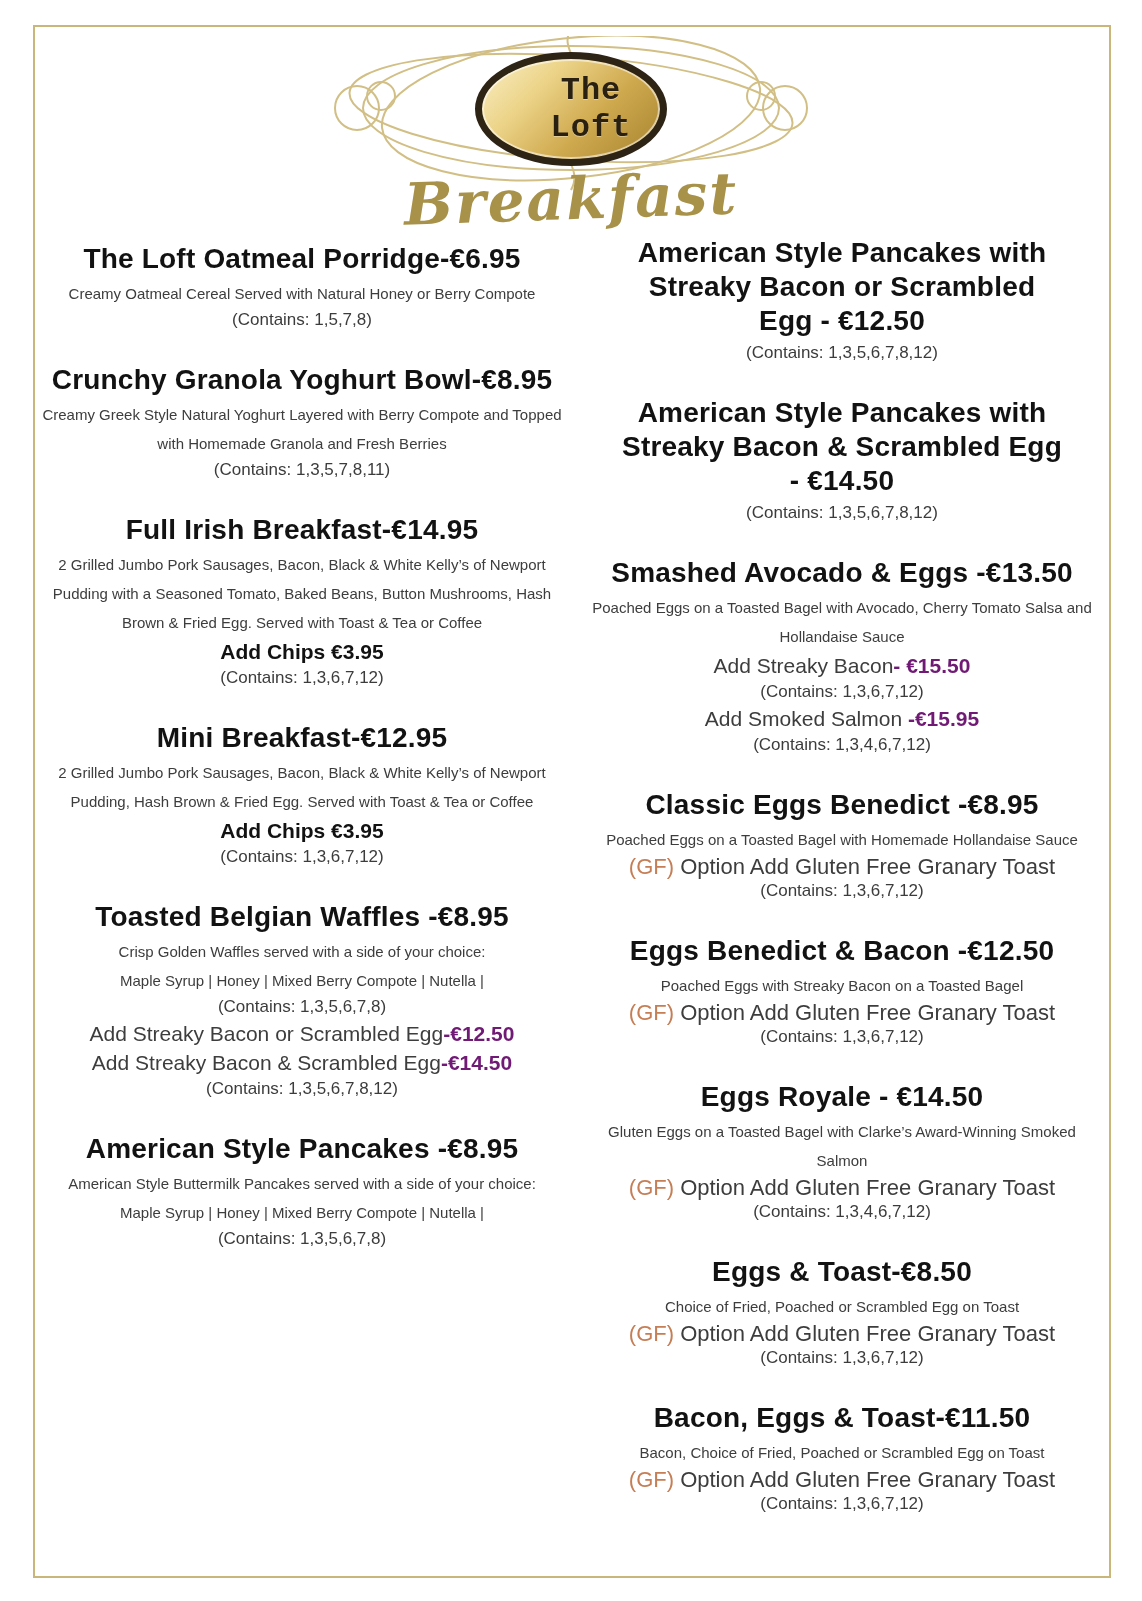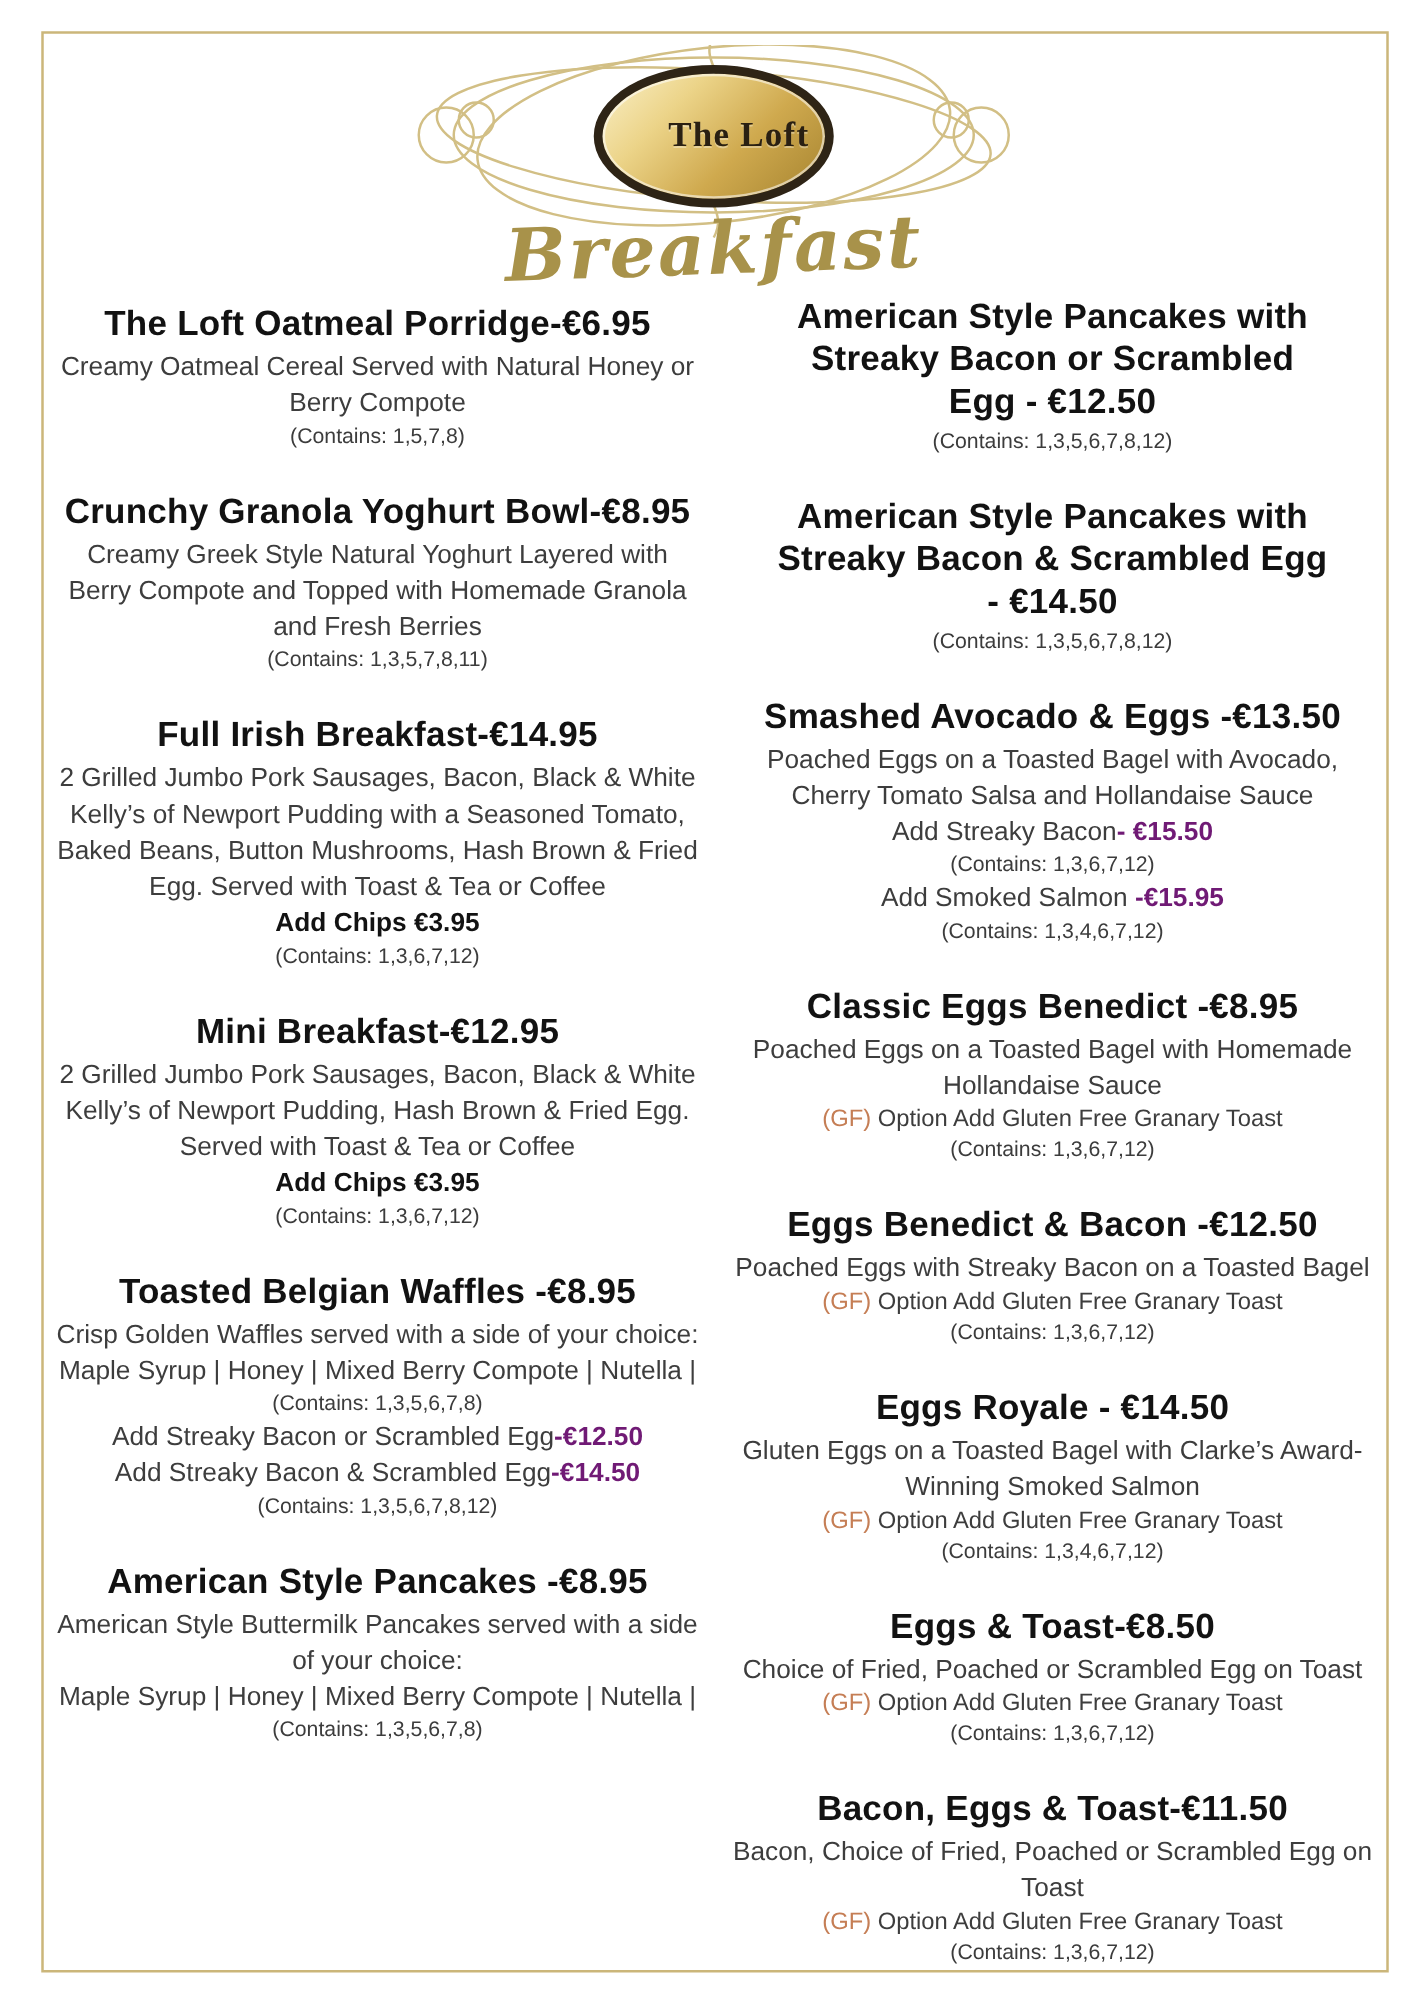--- a/index.html
+++ b/index.html
@@ -29,22 +29,22 @@
     position:absolute; top:22px; left:50%;
     transform:translateX(-50%);
     width:178px; height:100px;
     border:7px solid #2e2416;
     border-radius:50%;
     background:linear-gradient(135deg,#faf0c8 0%,#ecd489 30%,#cfa94e 62%,#a5832f 100%);
     box-shadow:inset 0 0 0 2px rgba(255,255,255,.55);
     display:flex; align-items:center; justify-content:center;
   }
   .logo-oval span {
-    font-family:Liberation Serif, serif;
-    font-weight:700; font-size:28px; color:#2a2012;
+    font-family:Liberation Mono, monospace;
+    font-weight:700; font-size:32px; color:#2a2012;
     letter-spacing:1px;
     text-shadow:0 1px 0 rgba(255,255,255,.35);
     margin-left:40px;
   }
   .logo-script {
     position:absolute; top:135px; left:50%;
     transform:translateX(-50%) rotate(-2deg);
     font-family:"DejaVu Serif", serif;
     font-style:italic; font-weight:700;
     font-size:58px; color:#a8924a; letter-spacing:2px;
@@ -57,25 +57,25 @@
   }
   .col { width:520px; text-align:center; }
   .col-left { margin-top:6px; }
   .menu-item { margin-bottom:31px; }
   .line { margin:0 auto; }
   .title {
     font-size:28px; font-weight:700; color:#121212;
     line-height:34px; margin-bottom:3px; letter-spacing:.2px;
   }
   .col-right .menu-item:nth-child(-n+2) .title { max-width:440px; }
-  .desc  { font-size:21px; color:#3d3d3d; line-height:29px; }
+  .desc  { font-size:15px; color:#3d3d3d; line-height:29px; }
   .bold  { font-size:21px; font-weight:700; color:#121212; line-height:29px; }
   .mixed { font-size:21px; color:#3d3d3d; line-height:29px; }
   .mixed .b { font-weight:700; color:#701a75; }
-  .gf    { font-size:19px; color:#3d3d3d; line-height:25px; }
+  .gf    { font-size:22px; color:#3d3d3d; line-height:25px; }
   .gf-tag{ color:#c57e55; }
   .contains { font-size:17px; color:#3c3c3c; line-height:24px; }
 </style>
 </head>
 <body>
 
 <div class="page">
   <div class="page-border"></div>
 
   <div class="logo-area">

